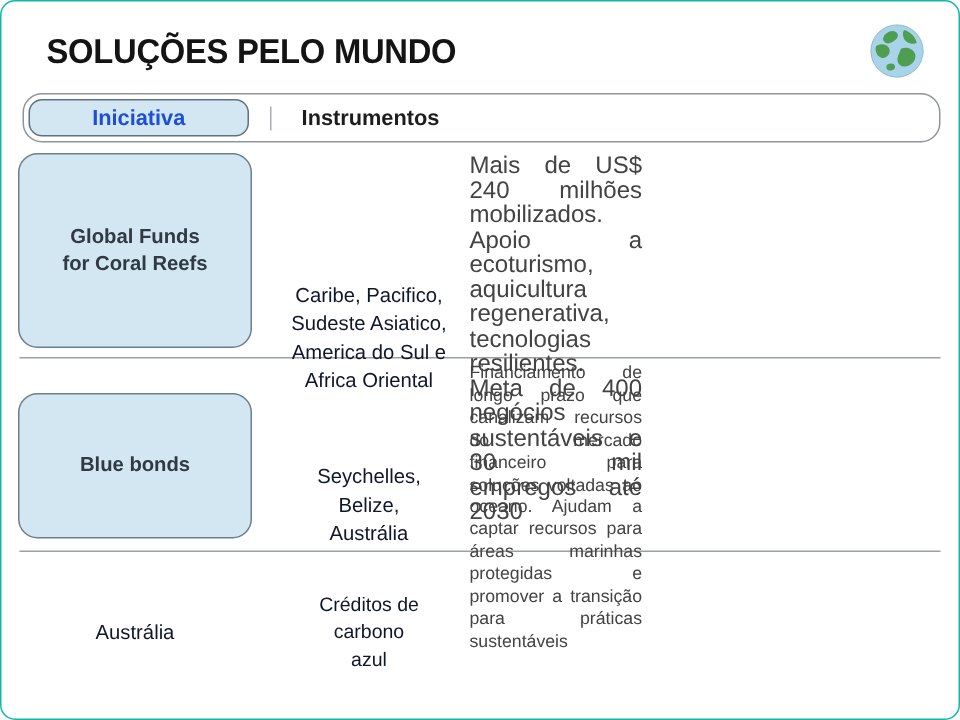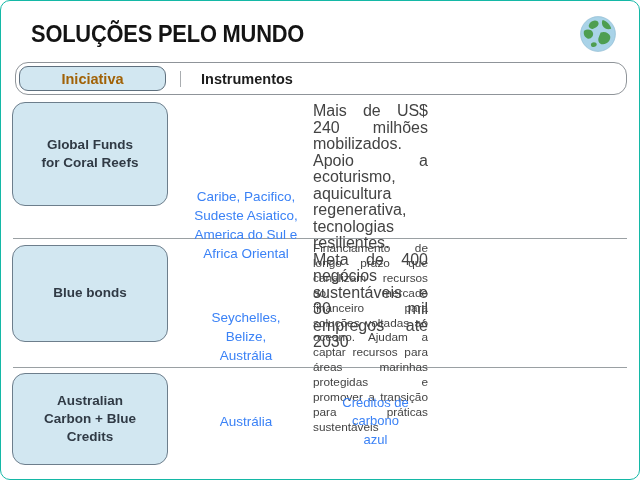--- a/index.html
+++ b/index.html
@@ -40,21 +40,21 @@
   }
   .hcell {
     position: relative; text-align: center;
     font-size: 14.5px; font-weight: bold; color: #1d1d1d;
   }
   .hcell-first { display: flex; justify-content: flex-start; padding-left: 3px; }
   .pill {
     width: 147px; height: 25px; box-sizing: border-box;
     background: #d2e7f1; border: 1.5px solid #5f707e; border-radius: 9px;
     display: flex; align-items: center; justify-content: center;
-    font-size: 14.5px; font-weight: bold; color: #a16207;
+    font-size: 14.5px; font-weight: bold; color: #1d4ed8;
   }
   .sep::before {
     content: ""; position: absolute; left: 0; top: 50%;
     transform: translateY(-50%);
     width: 1.3px; height: 16px; background: #a9adb0;
   }
 
   
   .rows { margin-top: 5px; }
   .trow { display: grid; grid-template-columns: 178px 134px 125px 1fr; }
@@ -64,27 +64,27 @@
   .divider { height: 0; border-top: 1.6px solid #9aa0a3; margin: 0 12px; }
 
   .c-ini { display: flex; justify-content: center; align-items: flex-start; }
   .inibox {
     width: 156px; box-sizing: border-box;
     background: #d2e7f1; border: 1.6px solid #6d7e8c; border-radius: 13px;
     display: flex; align-items: center; justify-content: center;
     text-align: center; white-space: pre-line;
     font-size: 13.5px; font-weight: bold; color: #303a45; line-height: 1.35;
   }
-  .box-1 { height: 104px; margin-top: 2px; }
-  .box-2 { height: 97px;  margin-top: 6px; }
+  .box-1 { height: 130px; margin-top: 2px; }
+  .box-2 { height: 97px;  margin-top: 23px; }
   .box-3 { height: 92px;  margin-top: 5px; }
 
   .c-loc, .c-ins {
     display: flex; align-items: center; justify-content: center;
-    text-align: center; white-space: pre-line; color: #3b82f6;
+    text-align: center; white-space: pre-line; color: #0f172a;
   }
   .c-loc { font-size: 13.5px; line-height: 1.42; }
   .c-ins { font-size: 13px;  line-height: 1.42; }
 
   .c-des {
     text-align: justify; color: #434343;
     font-size: 16px; line-height: 16.5px;
     padding: 3px 10px 0 0;
   }
   .trow-2 .c-des { font-size: 11.8px; line-height: 14.9px; padding-top: 2px; }
@@ -137,25 +137,20 @@
       </div>
       <div class="cell c-loc">Seychelles,
 Belize,
 Austrália</div>
       <div class="cell c-des">Financiamento de longo prazo que canalizam recursos do mercado financeiro para soluções voltadas ao oceano. Ajudam a captar recursos para áreas marinhas protegidas e promover a transição para práticas sustentáveis</div>
     </div>
 
     <div class="divider"></div>
 
     <div class="trow trow-3">
-      <div class="cell c-ini">
-        <div class="inibox box-3">Australian
-Carbon + Blue
-Credits</div>
-      </div>
       <div class="cell c-loc">Austrália</div>
       <div class="cell c-ins">Créditos de
 carbono
 azul</div>
     </div>
 
   </div>
 </div>
 
 </body></html>

